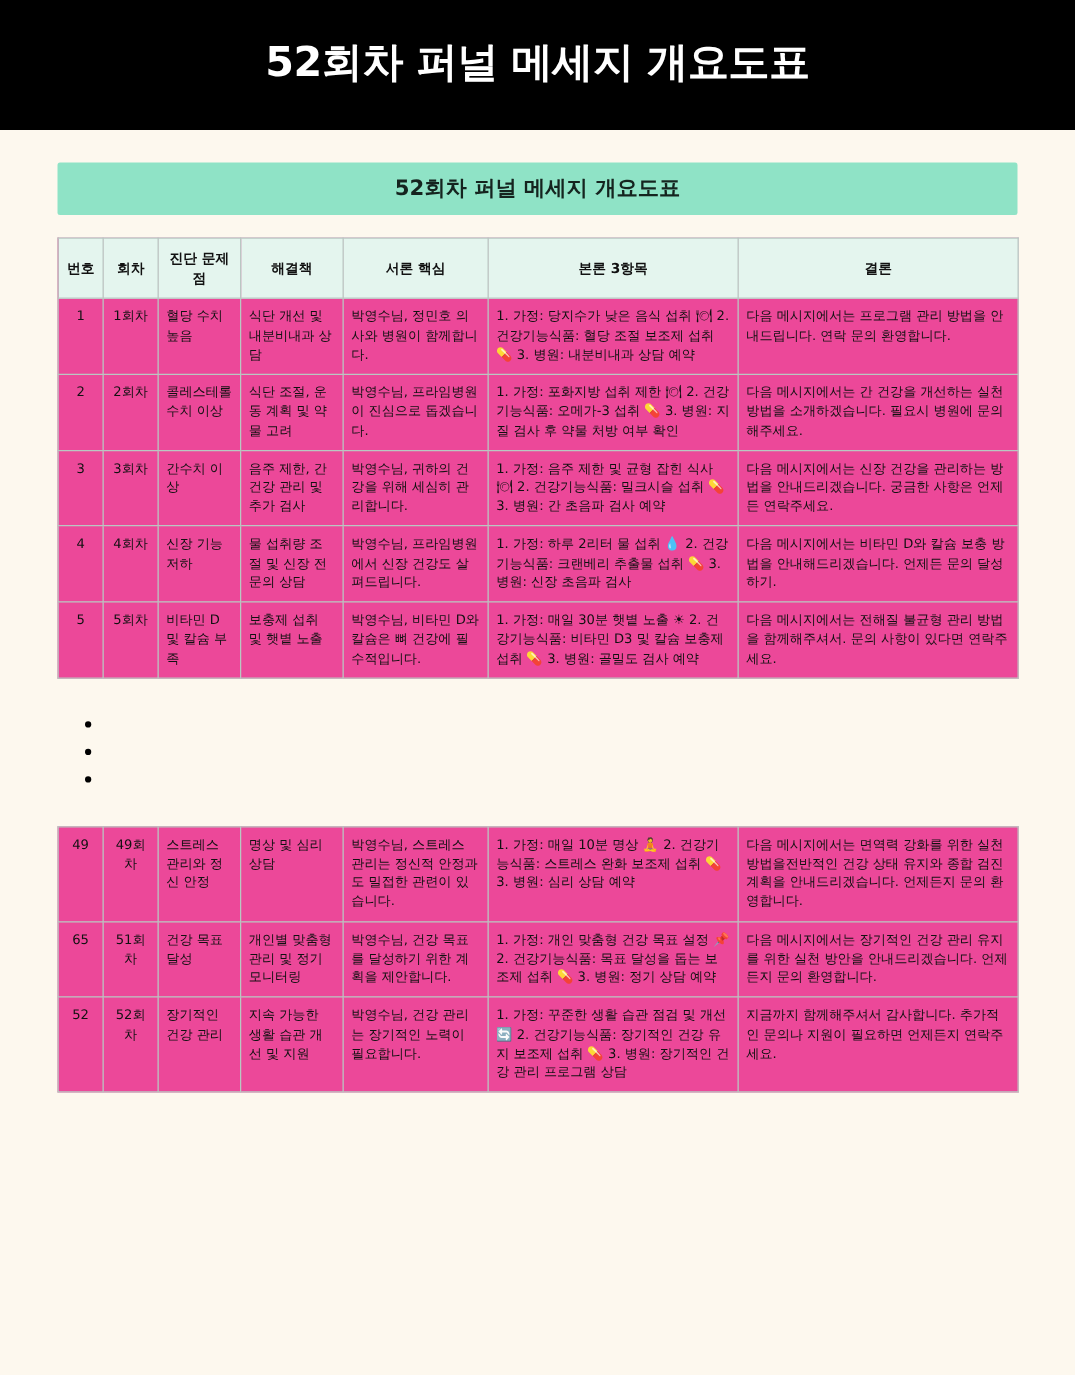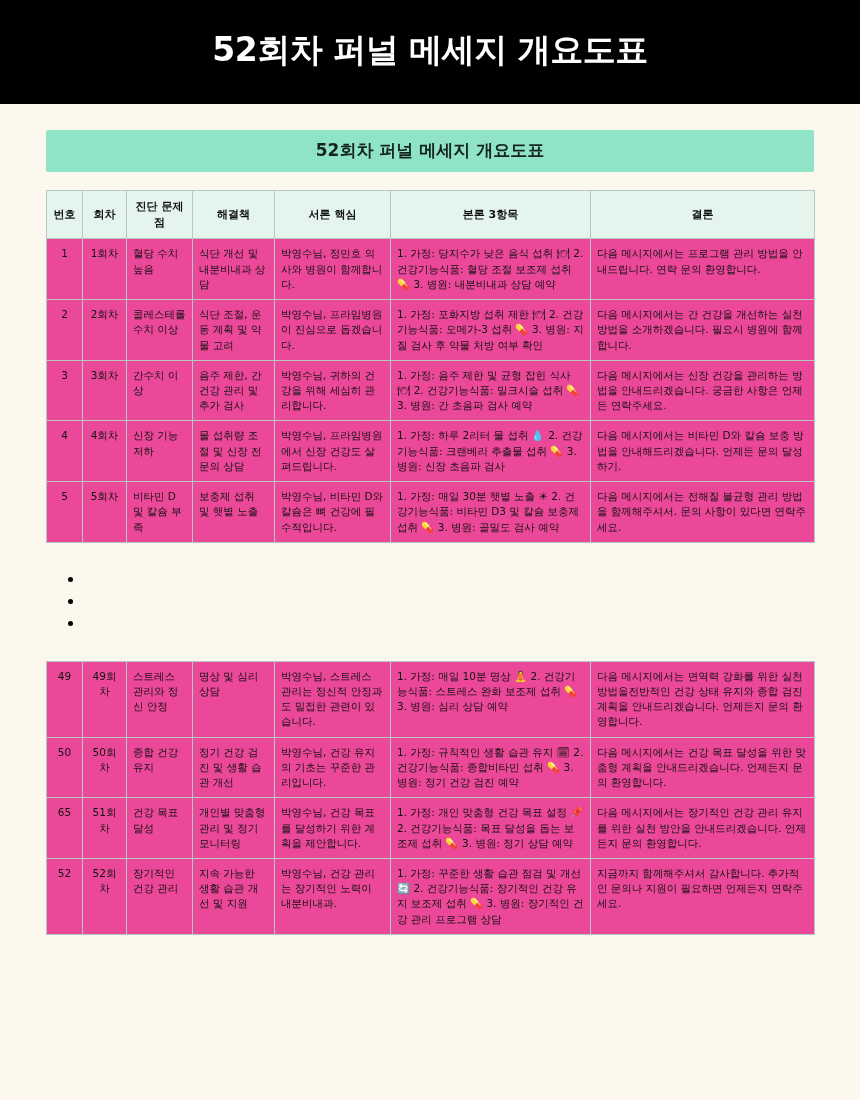--- a/index.html
+++ b/index.html
@@ -135,21 +135,21 @@
         <td>1. 가정: 당지수가 낮은 음식 섭취 🍽 2. 건강기능식품: 혈당 조절 보조제 섭취 💊 3. 병원: 내분비내과 상담 예약</td>
         <td>다음 메시지에서는 프로그램 관리 방법을 안내드립니다.  연락 문의 환영합니다.</td>
       </tr>
       <tr>
         <td class="c-num">2</td>
         <td class="c-session">2회차</td>
         <td>콜레스테롤 수치 이상</td>
         <td>식단 조절, 운동 계획 및 약물 고려</td>
         <td>박영수님, 프라임병원이 진심으로 돕겠습니다.</td>
         <td>1. 가정: 포화지방 섭취 제한 🍽 2. 건강기능식품: 오메가-3 섭취 💊 3. 병원: 지질 검사 후 약물 처방 여부 확인</td>
-        <td>다음 메시지에서는 간 건강을 개선하는 실천 방법을  소개하겠습니다. 필요시 병원에 함께합니다.</td>
+        <td>다음 메시지에서는 간 건강을 개선하는 실천 방법을  소개하겠습니다. 필요시 병원에 문의해주세요.</td>
       </tr>
       <tr>
         <td class="c-num">3</td>
         <td class="c-session">3회차</td>
         <td>간수치 이상</td>
         <td>음주 제한, 간 건강 관리 및 추가 검사</td>
         <td>박영수님, 귀하의 건강을 위해 세심히 관리합니다.</td>
         <td>1. 가정: 음주 제한 및 균형 잡힌 식사 🍽 2.  건강기능식품: 밀크시슬 섭취 💊 3. 병원: 간 초음파 검사 예약</td>
         <td>다음 메시지에서는 신장 건강을 관리하는 방법을  안내드리겠습니다. 궁금한 사항은 언제든 연락주세요.</td>
       </tr>
@@ -194,42 +194,33 @@
       <tr>
         <td class="c-num">49</td>
         <td class="c-session">49회차</td>
         <td>스트레스 관리와 정신 안정</td>
         <td>명상 및 심리 상담</td>
         <td>박영수님, 스트레스 관리는 정신적 안정과도 밀접한 관련이 있습니다.</td>
         <td>1. 가정: 매일 10분 명상 🧘 2. 건강기능식품:  스트레스 완화 보조제 섭취 💊 3. 병원: 심리 상담 예약</td>
         <td>다음 메시지에서는 면역력 강화를 위한 실천 방법을전반적인  건강 상태 유지와 종합 검진 계획을 안내드리겠습니다. 언제든지 문의 환영합니다.</td>
       </tr>
       <tr>
-        <td class="c-num">50</td>
-        <td class="c-session">50회차</td>
-        <td>종합 건강 유지</td>
-        <td>정기 건강 검진 및 생활 습관 개선</td>
-        <td>박영수님, 건강 유지의 기초는 꾸준한 관리입니다.</td>
-        <td>1. 가정: 규칙적인 생활 습관 유지 🗓 2. 건강기능식품: 종합비타민 섭취 💊 3. 병원: 정기 건강 검진 예약</td>
-        <td>다음 메시지에서는 건강 목표 달성을 위한 맞춤형 계획을  안내드리겠습니다. 언제든지 문의 환영합니다.</td>
-      </tr>
-      <tr>
         <td class="c-num">65</td>
         <td class="c-session">51회차</td>
         <td>건강 목표 달성</td>
         <td>개인별 맞춤형 관리 및 정기 모니터링</td>
         <td>박영수님, 건강 목표를 달성하기 위한 계획을 제안합니다.</td>
         <td>1. 가정: 개인 맞춤형 건강 목표 설정 📌 2.  건강기능식품: 목표 달성을 돕는 보조제 섭취 💊 3. 병원: 정기 상담 예약</td>
         <td>다음 메시지에서는 장기적인 건강 관리 유지를 위한 실천  방안을 안내드리겠습니다. 언제든지 문의 환영합니다.</td>
       </tr>
       <tr>
         <td class="c-num">52</td>
         <td class="c-session">52회차</td>
         <td>장기적인 건강 관리</td>
         <td>지속 가능한 생활 습관 개선 및 지원</td>
-        <td>박영수님, 건강 관리는 장기적인 노력이 내분비내과.</td>
+        <td>박영수님, 건강 관리는 장기적인 노력이 필요합니다.</td>
         <td>1. 가정: 꾸준한 생활 습관 점검 및 개선 🔄 2. 건강기능식품: 장기적인 건강 유지 보조제 섭취 💊 3. 병원: 장기적인 건강 관리 프로그램 상담</td>
         <td>지금까지 함께해주셔서 감사합니다. 추가적인 문의나 지원이  필요하면 언제든지 연락주세요.</td>
       </tr>
     </tbody>
   </table>
 
 </div>
 
 </body></html>

